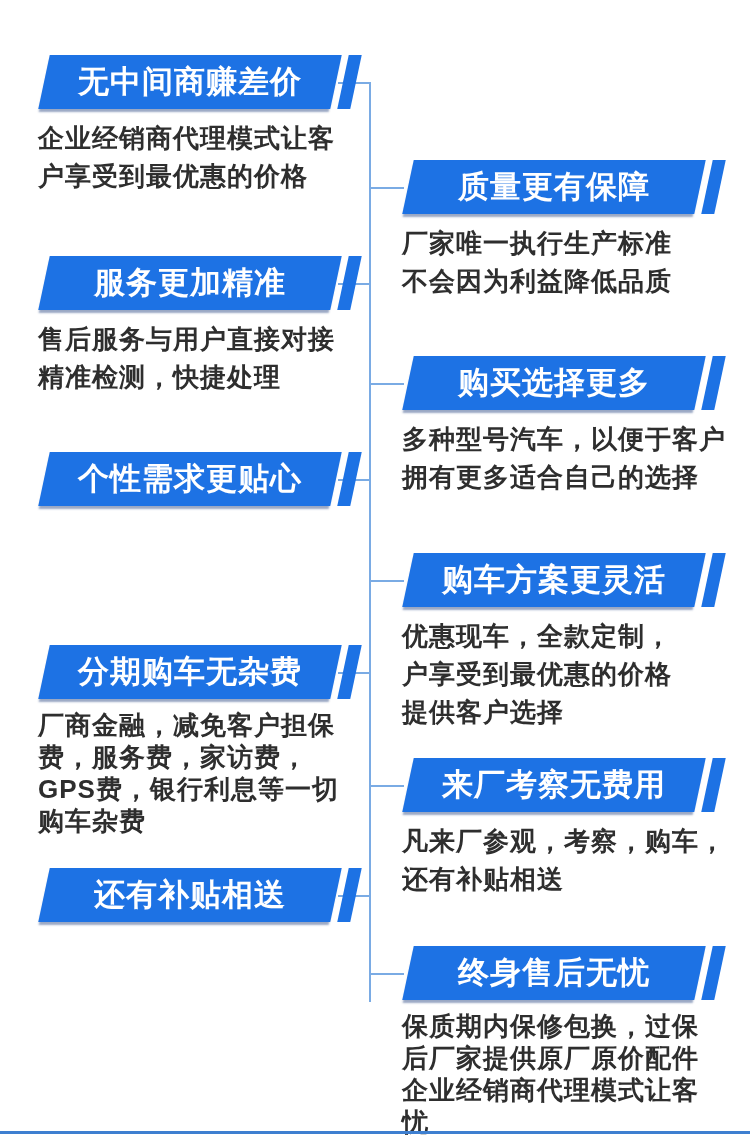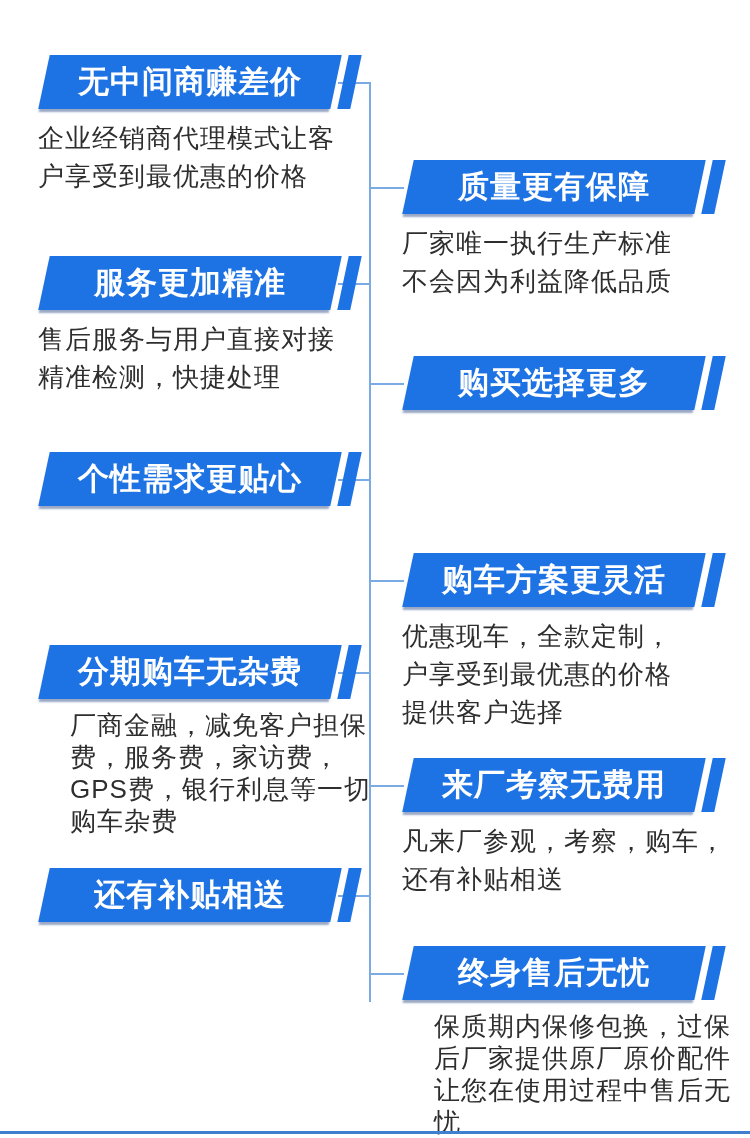--- a/index.html
+++ b/index.html
@@ -48,22 +48,23 @@
     font-size: 31px; font-weight: bold;
     letter-spacing: 1px; white-space: nowrap;
     transform: skewX(12deg); 
   }
   .body {
     margin: 10px 0 0 0; padding: 0 0 0 2px;
     font-size: 26px; line-height: 38px;
     color: var(--body_text, #2e2e2e);
     letter-spacing: 1px;
     white-space: pre-line;
-  }
-  .body.tight { line-height: 32px; margin-left: 32px; }
+    font-weight: bold;
+  }
+  .body.tight { line-height: 32px; }
 
   
   .spine {
     position: absolute; left: 369px; top: 82px;
     width: 2px; height: 920px;
     background: var(--line, #7aabe4);
   }
   .stub { position: absolute; height: 2px; background: var(--line, #7aabe4); }
   .stub.from-left  { left: 338px; width: 33px; }
   .stub.from-right { left: 370px; width: 34px; }
@@ -159,20 +160,22 @@
 不会因为利益降低品质</p>
   </div>
 
   <div class="item right r2">
     <div class="banner">
       <div class="bar">
         <span class="title">购买选择更多</span>
       </div>
       <div class="tail"></div>
     </div>
+    <p class="body">多种型号汽车，以便于客户
+拥有更多适合自己的选择</p>
   </div>
 
   <div class="item right r3">
     <div class="banner">
       <div class="bar">
         <span class="title">购车方案更灵活</span>
       </div>
       <div class="tail"></div>
     </div>
     <p class="body">优惠现车，全款定制，
@@ -193,18 +196,18 @@
 
   <div class="item right r5">
     <div class="banner">
       <div class="bar">
         <span class="title">终身售后无忧</span>
       </div>
       <div class="tail"></div>
     </div>
     <p class="body tight">保质期内保修包换，过保
 后厂家提供原厂原价配件
-让您在使用过程中售后无
+企业经销商代理模式让客
 忧</p>
   </div>
 
   <div class="bottom-bar"></div>
 </div>
 
 </body></html>

